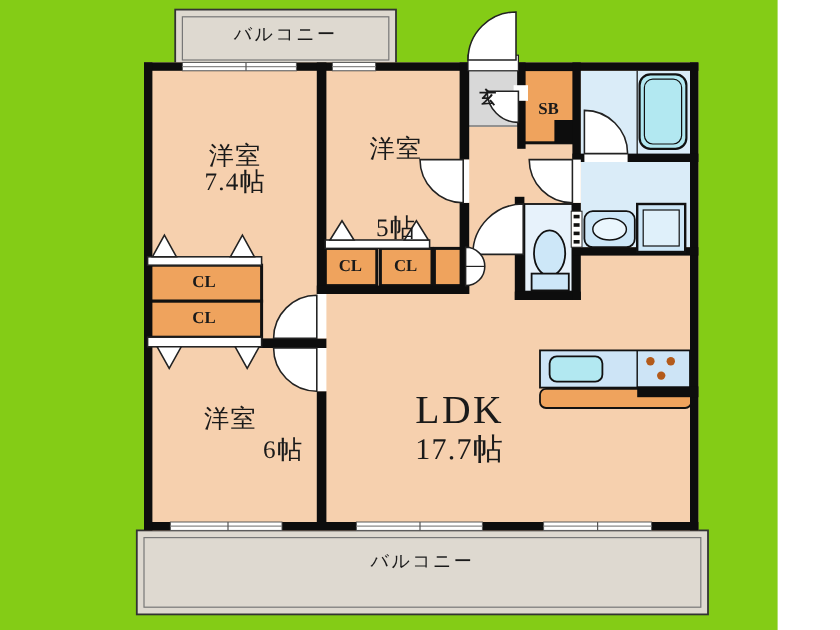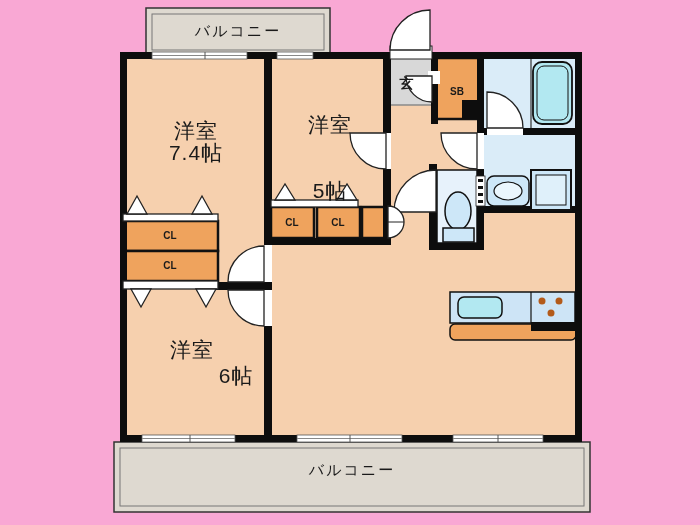--- a/index.html
+++ b/index.html
@@ -1,21 +1,21 @@
 <!DOCTYPE html>
 <html style="--c-floor: #f6d0ae; --c-closet: #efa35d; --c-balcony: #ded9d0; --c-wet: #daecf8; --c-wet_light: #e7f2fb; --c-fixture: #b2e8f1; --c-fixture_light: #cde7f8; --c-counter: #cde4f6; --c-entrance_floor: #d8d8d8; --c-wall: #0d0d0d; --c-line: #222222; --c-burner: #b35a1a;"><head>
 <meta charset="utf-8">
 <style>
   html,body{margin:0;padding:0;background:#fff;}
-  .canvas{position:relative;width:700px;height:525px;background:#f9a8d4;overflow:hidden;
-          font-family:Liberation Sans, sans-serif;color:#1a1a1a;}
+  .canvas{position:relative;width:648px;height:525px;background:#84cc16;overflow:hidden;
+          font-family:Liberation Serif, serif;color:#1a1a1a;}
   .canvas svg{position:absolute;left:0;top:0;}
   .lbl{position:absolute;transform:translate(-50%,-50%);white-space:nowrap;
        font-size:21px;font-weight:500;letter-spacing:1px;line-height:1;}
-  .lbl.small{font-size:10px;font-weight:600;letter-spacing:0;}
+  .lbl.small{font-size:14px;font-weight:600;letter-spacing:0;}
   .lbl.tiny{font-size:14px;font-weight:600;}
   .lbl.big{font-size:33px;font-weight:500;letter-spacing:2px;}
   .lbl.med{font-size:25px;font-weight:500;}
   .lbl.balc{font-size:15px;font-weight:500;letter-spacing:2px;}
 </style>
 </head>
 <body>
 
 <div class="canvas">
 
@@ -173,20 +173,22 @@
   </g>
 </svg>
 
 <div class="lbl balc" style="left:238px;top:30px;">バルコニー</div>
 <div class="lbl" style="left:196px;top:130px;">洋室</div>
 <div class="lbl" style="left:196px;top:152px;">7.4帖</div>
 <div class="lbl" style="left:330px;top:124px;">洋室</div>
 <div class="lbl" style="left:330px;top:150px;margin-top:40px;">5帖</div>
 <div class="lbl" style="left:192px;top:349px;">洋室</div>
 <div class="lbl" style="left:192px;top:375px;margin-left:44px;">6帖</div>
+<div class="lbl big" style="left:383px;top:343px;">LDK</div>
+<div class="lbl med" style="left:383px;top:375px;">17.7帖</div>
 <div class="lbl small" style="left:170px;top:236px;">CL</div>
 <div class="lbl small" style="left:170px;top:266px;">CL</div>
 <div class="lbl small" style="left:292px;top:223px;">CL</div>
 <div class="lbl small" style="left:338px;top:223px;">CL</div>
 <div class="lbl small" style="left:457px;top:92px;">SB</div>
 <div class="lbl tiny" style="left:407px;top:83px;">玄</div>
 <div class="lbl balc" style="left:352px;top:469px;">バルコニー</div>
 
 </div>
 

